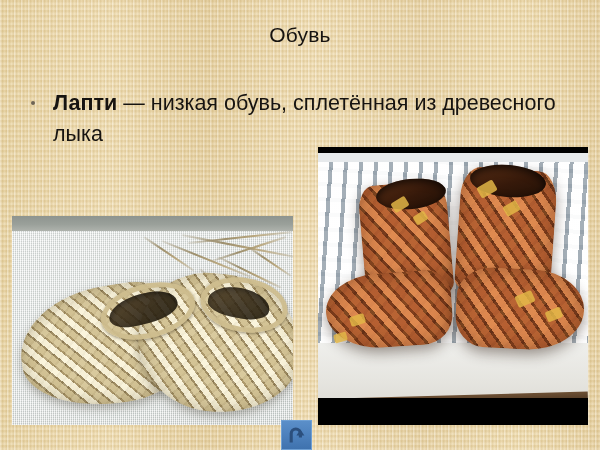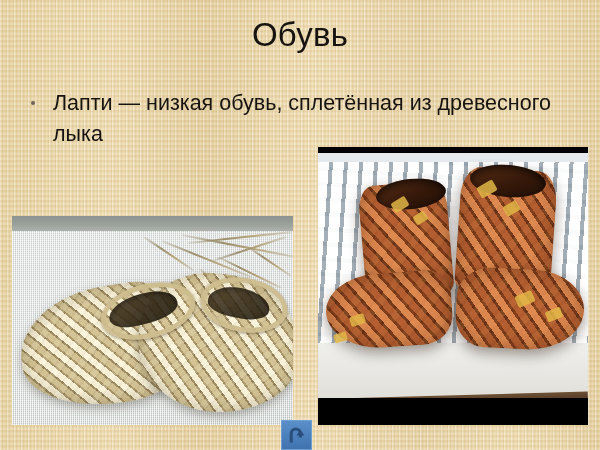--- a/index.html
+++ b/index.html
@@ -34,21 +34,21 @@
                              #f1ddb0 52%, #e8d2a2 70%, #f0dcad 86%, #e7d09e 100%);
   }
 
   
   .title {
     position: absolute;
     left: 0;
     top: 18px;
     width: 600px;
     text-align: center;
-    font-size: 33px;
+    font-size: 21px;
     line-height: 34px;
     color: #161310;
     letter-spacing: 0.2px;
     white-space: nowrap;
   }
 
   
   .bullet-row {
     position: absolute;
     left: 28px;
@@ -64,21 +64,21 @@
     border-radius: 50%;
     background: #6e6455;
   }
   .bullet-text {
     margin-left: 25px;
     font-size: 21.5px;
     line-height: 31px;
     color: #161310;
   }
   .bullet-text .lead {
-    font-weight: normal;
+    font-weight: bold;
   }
 
   
   .photo-left {
     position: absolute;
     left: 12px;
     top: 216px;
     width: 281px;
     height: 209px;
     overflow: hidden;

